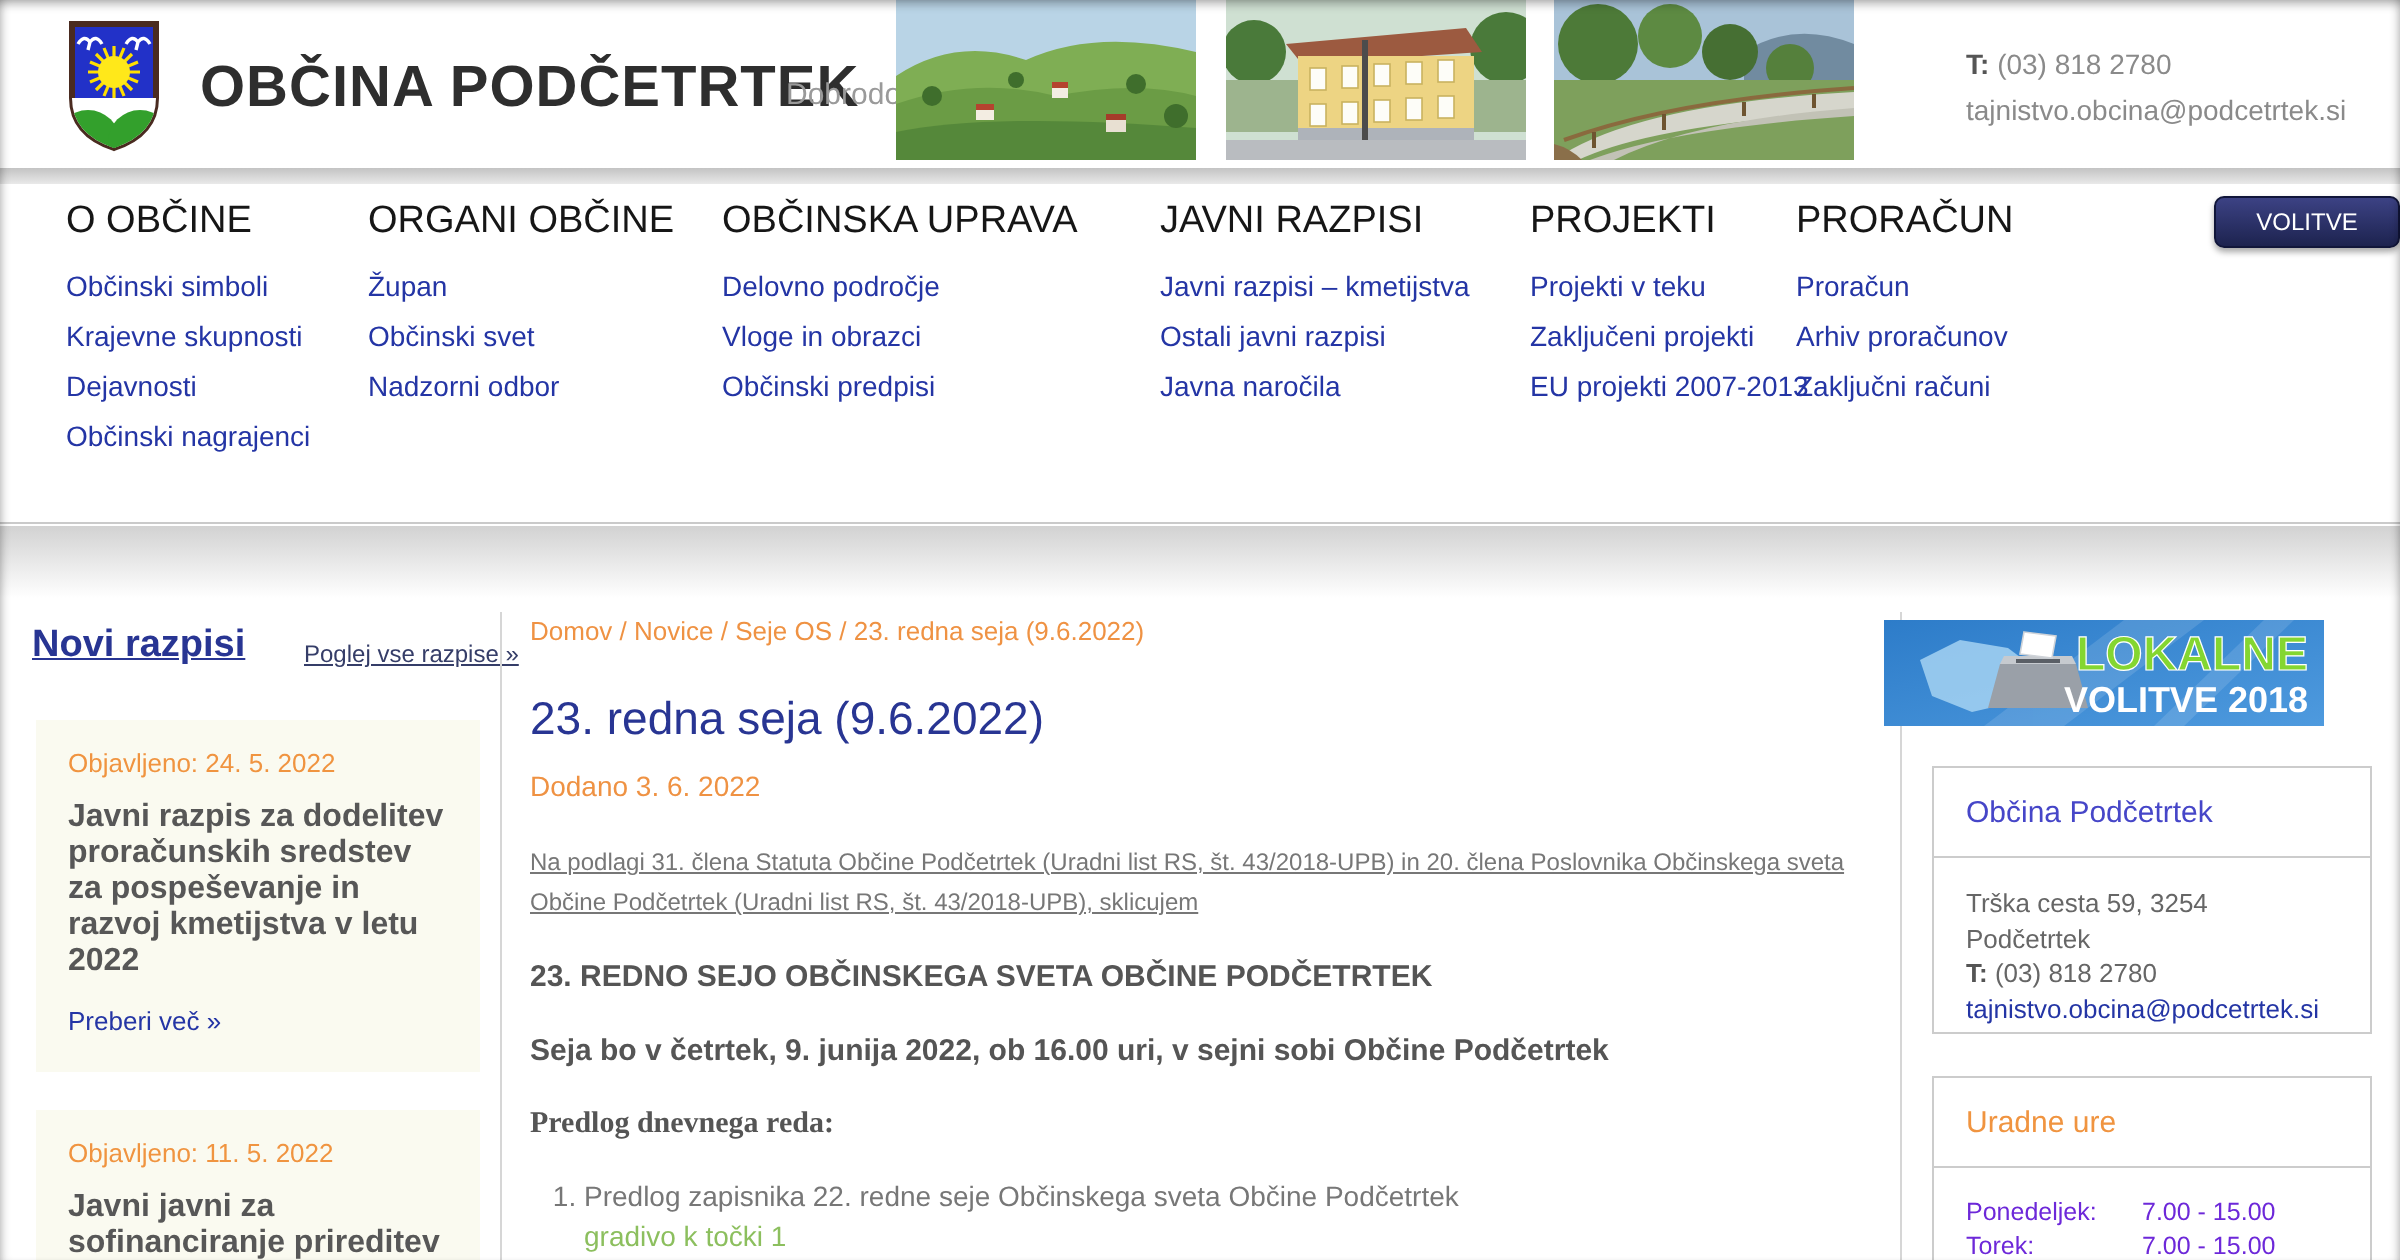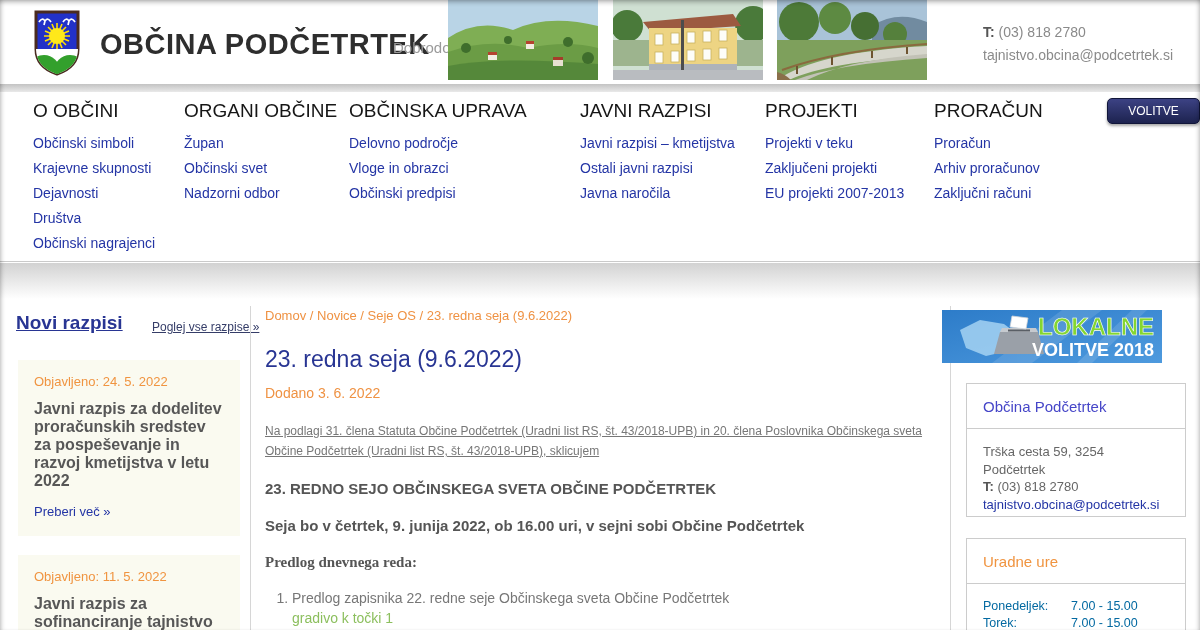--- a/index.html
+++ b/index.html
@@ -30,21 +30,21 @@
   
   .nav-gap { position:absolute; top:84px; left:0; width:1200px; height:8px;
              background:linear-gradient(#c3c3c3,#e9e9e9); }
   .nav { position:absolute; top:92px; left:0; width:1200px; height:170px; background:#fff;
          border-bottom:1px solid #cacaca; }
   .nav-col { position:absolute; top:8px; }
   .nav-col-title { display:block; font-size:19px; color:#161616; margin-bottom:9px;
                    text-decoration:none; cursor:pointer; white-space:nowrap; }
   .nav-link { display:block; font-size:14px; color:#2435a5; line-height:25px;
               text-decoration:none; cursor:pointer; white-space:nowrap; }
-  .c1{left:33px;} .c2{left:184px;} .c3{left:349px;} .c4{left:580px;} .c5{left:765px;} .c6{left:934px;}
+  .c1{left:33px;} .c2{left:184px;} .c3{left:361px;} .c4{left:580px;} .c5{left:765px;} .c6{left:898px;}
   .volitve-btn { position:absolute; left:1107px; top:6px; height:26px; padding:0 11px;
                  border:1px solid #11163a; border-radius:5px; cursor:pointer;
                  background:linear-gradient(#3c4284,#1d234f); color:#fff;
                  font-size:12px; line-height:24px; font-family:inherit;
                  box-shadow:0 2px 3px rgba(0,0,0,.35); }
   .nav-shadow { position:absolute; top:263px; left:0; width:1200px; height:40px;
                 background:linear-gradient(#d2d2d2,#ffffff 90%); }
 
   
   .vdivider { position:absolute; top:306px; width:1px; height:324px; background:#d6d6d6; }
@@ -84,21 +84,21 @@
   .side-box { position:absolute; left:966px; width:220px; border:1px solid #ccc;
               background:#fff; }
   .box-contact { top:383px; height:134px; }
   .box-hours { top:538px; height:120px; }
   .box-header { padding:14px 16px 13px; border-bottom:1px solid #ccc; font-size:15px; }
   .box-header.t-blue { color:#4646c8; cursor:pointer; }
   .box-header.t-orange { color:#f09440; }
   .box-body { padding:14px 16px; font-size:13px; color:#666; line-height:17.5px; }
   .box-body b { color:#555; }
   .email-link { color:#2435a5; text-decoration:none; cursor:pointer; }
-  .hours-row { display:flex; font-size:12.5px; color:#0369a1; line-height:16.5px; }
+  .hours-row { display:flex; font-size:12.5px; color:#6d28d9; line-height:16.5px; }
   .hours-day { width:88px; }
 </style>
 </head>
 <body>
 
 <div id="page">
 
   <div class="header">
 
     <div class="logo">
@@ -206,25 +206,24 @@
       <div><b>T:</b> <span>(03) 818 2780</span></div>
       <div>tajnistvo.obcina@podcetrtek.si</div>
     </div>
   </div>
 
   <div class="nav-gap"></div>
 
   <div class="nav">
 
     <div class="nav-col c1">
-      <a class="nav-col-title">O OBČINI</a>
+      <a class="nav-col-title">O OBČINE</a>
       <a class="nav-link">Občinski simboli</a>
       <a class="nav-link">Krajevne skupnosti</a>
       <a class="nav-link">Dejavnosti</a>
-      <a class="nav-link">Društva</a>
       <a class="nav-link">Občinski nagrajenci</a>
     </div>
 
     <div class="nav-col c2">
       <a class="nav-col-title">ORGANI OBČINE</a>
       <a class="nav-link">Župan</a>
       <a class="nav-link">Občinski svet</a>
       <a class="nav-link">Nadzorni odbor</a>
     </div>
 
@@ -265,21 +264,21 @@
   <a class="ls-viewall">Poglej vse razpise »</a>
 
   <div class="post-card p1">
     <div class="post-date">Objavljeno: 24. 5. 2022</div>
     <div class="post-title">Javni razpis za dodelitev proračunskih sredstev za pospeševanje in razvoj kmetijstva v letu 2022</div>
     <a class="post-more">Preberi več »</a>
   </div>
 
   <div class="post-card p2">
     <div class="post-date">Objavljeno: 11. 5. 2022</div>
-    <div class="post-title">Javni razpis za sofinanciranje tajnistvo</div>
+    <div class="post-title">Javni javni za sofinanciranje prireditev</div>
   </div>
 
   <div class="vdivider vd-left"></div>
   <div class="vdivider vd-right"></div>
 
   <div class="main">
     <div class="breadcrumb">Domov / Novice / Seje OS / 23. redna seja (9.6.2022)</div>
     <h1 class="article-title">23. redna seja (9.6.2022)</h1>
     <div class="article-date">Dodano 3. 6. 2022</div>
     <p class="article-intro">Na podlagi 31. člena Statuta Občine Podčetrtek (Uradni list RS, št. 43/2018-UPB) in 20. člena Poslovnika Občinskega sveta Občine Podčetrtek (Uradni list RS, št. 43/2018-UPB), sklicujem</p>

